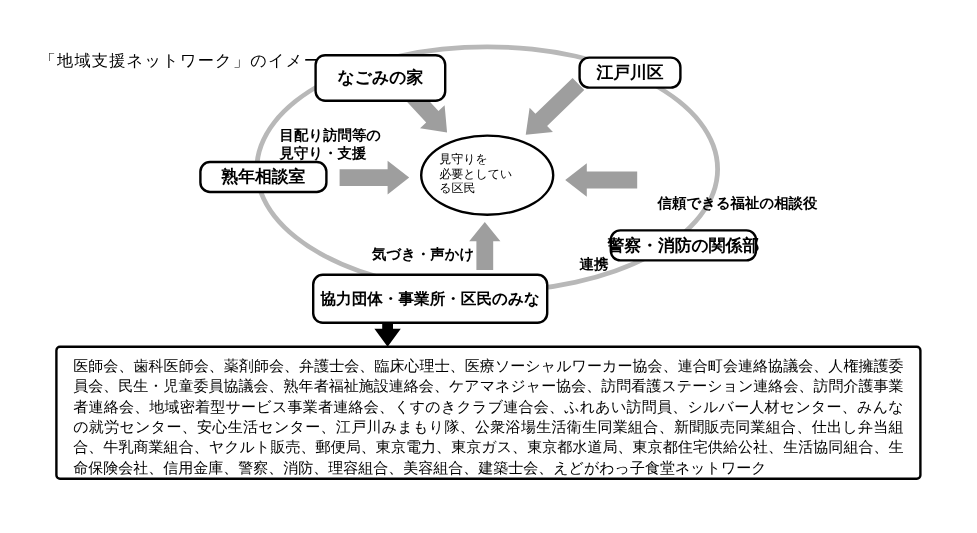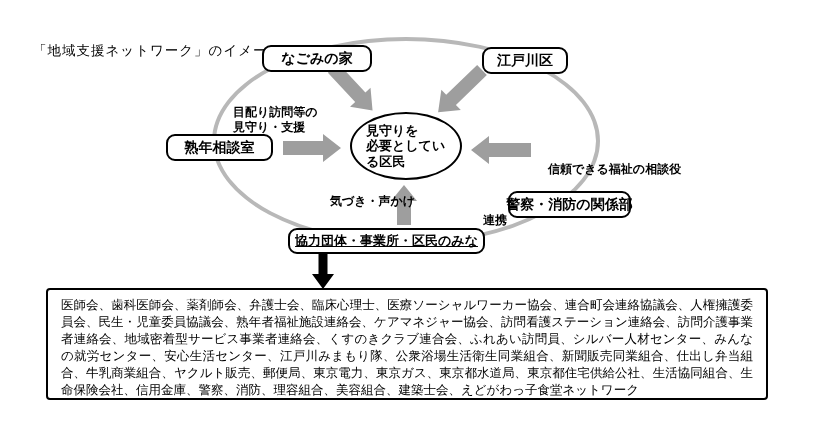--- a/index.html
+++ b/index.html
@@ -51,21 +51,21 @@
     position:absolute;left:350px;top:112px;
     width:112px;height:68px;
     border:2.5px solid var(--ink);
     border-radius:50%;
     box-sizing:border-box;
     background:var(--paper);
     display:flex;align-items:center;
     padding-left:14px;
   }
   .center-ellipse .txt{
-    font-weight:bold;font-size:13px;line-height:1.2;
+    font-weight:normal;font-size:10px;line-height:1.2;
     white-space:pre-line;
   }
   .members-box{
     position:absolute;left:46px;top:288px;
     width:722px;height:112px;
     box-sizing:border-box;
     border:2.5px solid var(--ink);
     border-radius:4px;
     background:var(--paper);
     padding:7px 13px;
@@ -88,40 +88,40 @@
 
   <svg class="arrow" width="814" height="444">
     <polygon fill="var(--arrow-gray)" points="0,-7 40,-7 40,-14 58,0 40,14 40,7 0,7" transform="translate(333,68) rotate(47)"></polygon>
     <polygon fill="var(--arrow-gray)" points="0,-7 43,-7 43,-14 61,0 43,14 43,7 0,7" transform="translate(482,70) rotate(136)"></polygon>
     <polygon fill="var(--arrow-gray)" points="0,-7 40,-7 40,-14 58,0 40,14 40,7 0,7" transform="translate(283,148)"></polygon>
     <polygon fill="var(--arrow-gray)" points="0,-7 42,-7 42,-14 60,0 42,14 42,7 0,7" transform="translate(531,150) rotate(180)"></polygon>
     <polygon fill="var(--arrow-gray)" points="0,-7 24,-7 24,-13 40,0 24,13 24,7 0,7" transform="translate(404,225) rotate(-90)"></polygon>
     <polygon fill="var(--ink)" points="0,-4.5 24,-4.5 24,-11 39,0 24,11 24,4.5 0,4.5" transform="translate(323,250) rotate(90)"></polygon>
   </svg>
 
-  <div class="node" style="left:262px;top:45px;width:110px;height:27px;">なごみの家</div>
+  <div class="node" style="left:262px;top:45px;width:110px;height:40px;">なごみの家</div>
 
   <div class="node" style="left:166px;top:134px;width:107px;height:27px;">熟年相談室</div>
 
   <div class="node" style="left:482px;top:47px;width:86px;height:27px;">江戸川区</div>
 
 
   <div class="node" style="left:508px;top:191px;width:123px;height:27px;">警察・消防の関係部</div>
 
-  <div class="node small" style="left:288px;top:228px;width:197px;height:26px;text-decoration:underline;">協力団体・事業所・区民のみな</div>
+  <div class="node small" style="left:260px;top:228px;width:197px;height:42px;">協力団体・事業所・区民のみな</div>
 
 
 
-  <div class="note" style="left:233px;top:106px;font-family:Liberation Mono, monospace;">目配り訪問等の
+  <div class="note" style="left:233px;top:106px;">目配り訪問等の
 見守り・支援</div>
 
 
   <div class="note" style="left:548px;top:162px;">信頼できる福祉の相談役</div>
 
-  <div class="note" style="left:310px;top:194px;margin-left:20px;">気づき・声かけ</div>
+  <div class="note" style="left:310px;top:205px;">気づき・声かけ</div>
 
   <div class="note" style="left:483px;top:213px;">連携</div>
 
   <div class="center-ellipse">
     <span class="txt">見守りを
 必要としてい
 る区民</span>
   </div>
 
   <div class="members-box">

